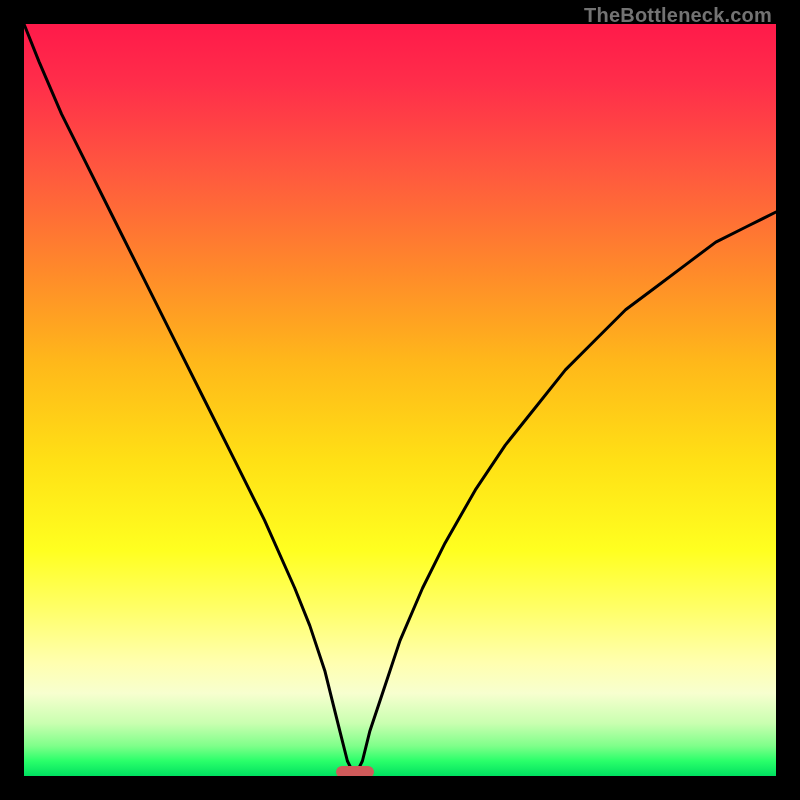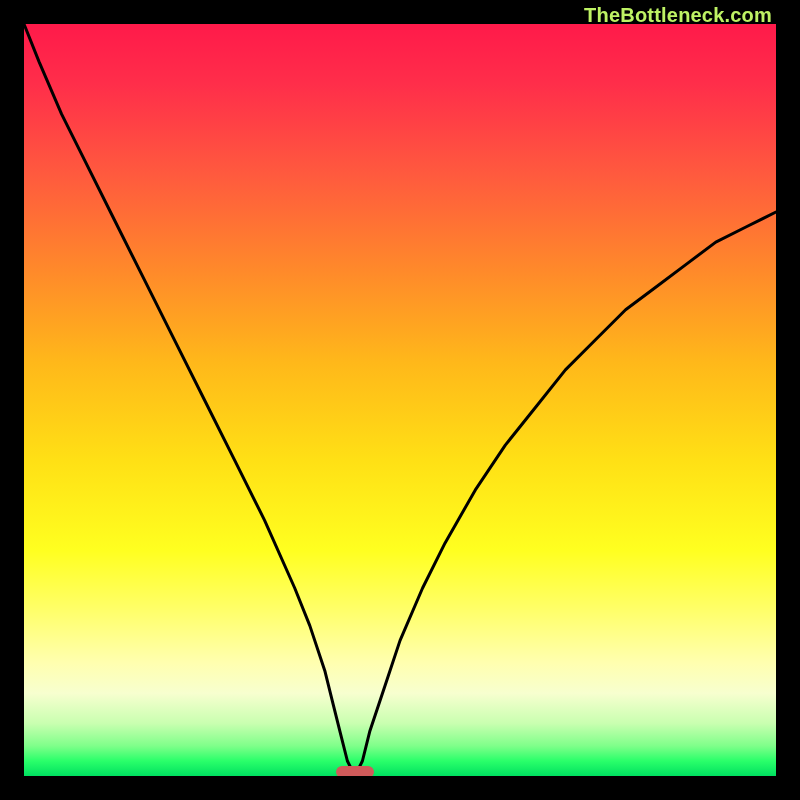--- a/index.html
+++ b/index.html
@@ -29,21 +29,21 @@
       #7fff8a 96%,
       #2aff6a 98%,
       #00e060 100%
     );
   }
   .attribution {
     position: absolute;
     top: 4px; right: 28px;
     font-size: 20px;
     font-weight: 600;
-    color: #bef264;
+    color: #737373;
     letter-spacing: 0.2px;
     margin-left: 20px;
   }
   svg.curves {
     position: absolute;
     top: 24px; left: 24px;
     width: 752px; height: 752px;
     overflow: visible;
   }
   .marker {

